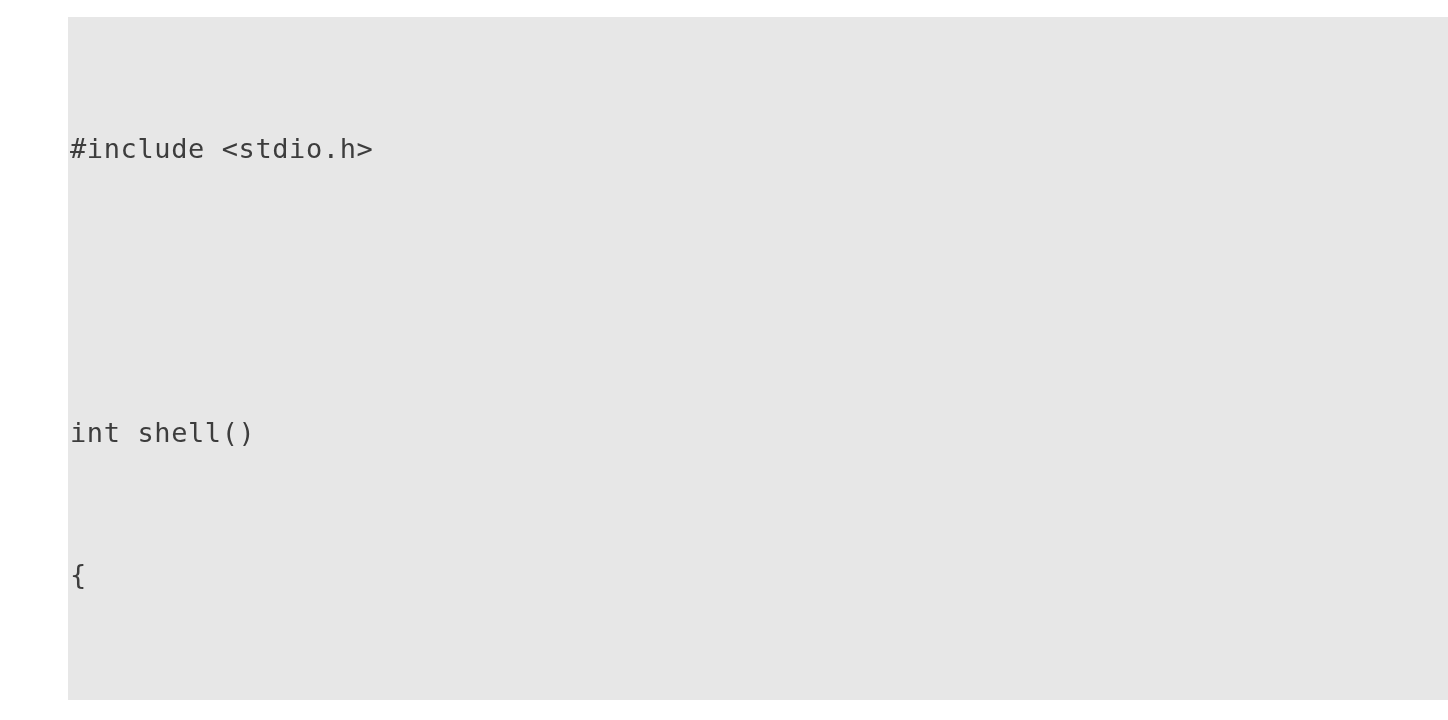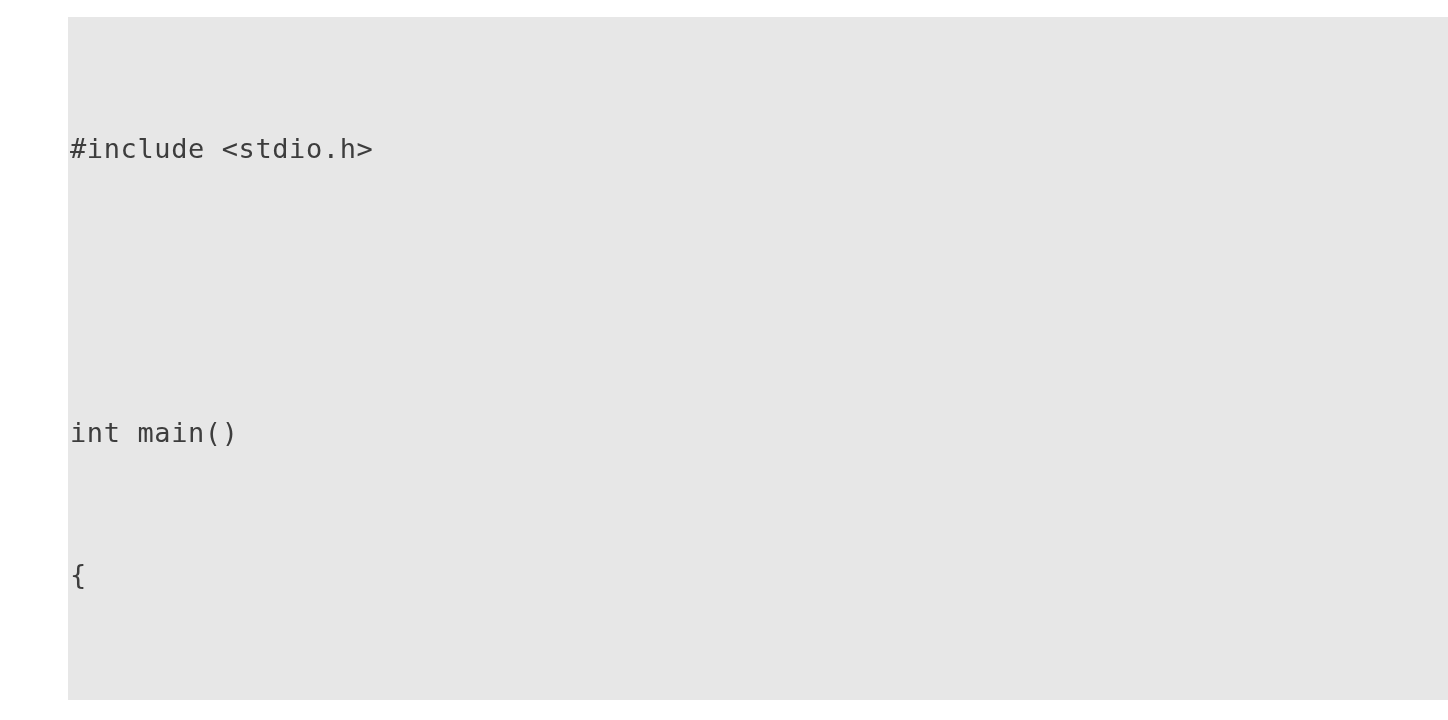--- a/index.html
+++ b/index.html
@@ -63,21 +63,21 @@
 </style>
 </head>
 <body>
 
 <div id="figure-root" style="background: rgb(255, 255, 255);">
 
   <div id="code-panel" style="background: rgb(231, 231, 231);">
     <pre id="code-listing" style="color: rgb(61, 61, 61);"><code>
       <span class="code-line">#include &lt;stdio.h&gt;</span>
       <span class="code-line blank"></span>
-      <span class="code-line">int main()</span>
+      <span class="code-line">int shell()</span>
       <span class="code-line">{</span>
       <span class="code-line">   char *shell = (char *)getenv("MYSHELL");</span>
       
       
       
       
       
       
       
       

